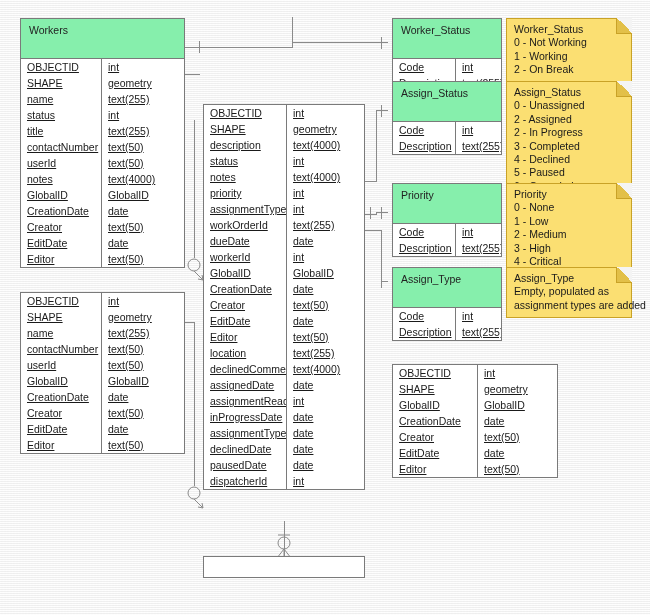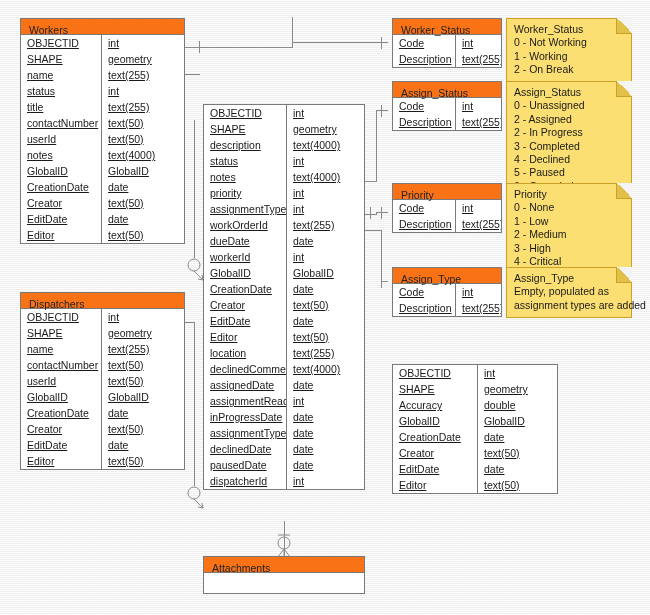--- a/index.html
+++ b/index.html
@@ -22,26 +22,26 @@
 
   .entity{
     position:absolute;
     background:#ffffff;
     border:1px solid #7a7a7a;
     box-sizing:border-box;
     font-size:10.5px;
     color:#1a1a1a;
   }
   .entity .ent-title{
-    height:16px;line-height:22px;
+    height:40px;line-height:22px;
     padding-left:8px;
     border-bottom:1px solid #7a7a7a;
     font-size:10.5px;
     color:#222;
-    background:#f97316;
+    background:#86efac;
     box-sizing:border-box;
     white-space:nowrap;
   }
   .ent-body{display:block;text-decoration:underline;}
   .row{
     display:flex;
     height:16px;
     line-height:16px;
     box-sizing:border-box;
   }
@@ -192,21 +192,20 @@
         <div class="f-type">date</div>
       </div>
     <div class="row">
         <div class="f-name" style="width:80px">Editor</div>
         <div class="f-type">text(50)</div>
       </div>
   </div>
 </div>
 
 <div class="entity" id="ent-dispatchers" style="left:20px;top:292px;width:165px;">
-  <div class="ent-title">Dispatchers</div>
   <div class="ent-body">
     <div class="row">
         <div class="f-name" style="width:80px">OBJECTID</div>
         <div class="f-type">int</div>
       </div>
     <div class="row">
         <div class="f-name" style="width:80px">SHAPE</div>
         <div class="f-type">geometry</div>
       </div>
     <div class="row">
@@ -405,24 +404,20 @@
   <div class="ent-body">
     <div class="row">
         <div class="f-name" style="width:84px">OBJECTID</div>
         <div class="f-type">int</div>
       </div>
     <div class="row">
         <div class="f-name" style="width:84px">SHAPE</div>
         <div class="f-type">geometry</div>
       </div>
     <div class="row">
-        <div class="f-name" style="width:84px">Accuracy</div>
-        <div class="f-type">double</div>
-      </div>
-    <div class="row">
         <div class="f-name" style="width:84px">GlobalID</div>
         <div class="f-type">GlobalID</div>
       </div>
     <div class="row">
         <div class="f-name" style="width:84px">CreationDate</div>
         <div class="f-type">date</div>
       </div>
     <div class="row">
         <div class="f-name" style="width:84px">Creator</div>
         <div class="f-type">text(50)</div>
@@ -432,21 +427,20 @@
         <div class="f-type">date</div>
       </div>
     <div class="row">
         <div class="f-name" style="width:84px">Editor</div>
         <div class="f-type">text(50)</div>
       </div>
   </div>
 </div>
 
 <div class="entity" id="ent-attachments" style="left:203px;top:556px;width:162px;">
-  <div class="ent-title">Attachments</div>
   <div class="ent-body">
     <div class="row empty">
       <div class="f-name" style="width:82px"></div>
     </div>
   </div>
 </div>
 
 <div class="note" id="note-worker-status" style="left:506px;top:18px;width:126px;">
   <div class="fold"></div>
   <div class="nline">Worker_Status</div>

